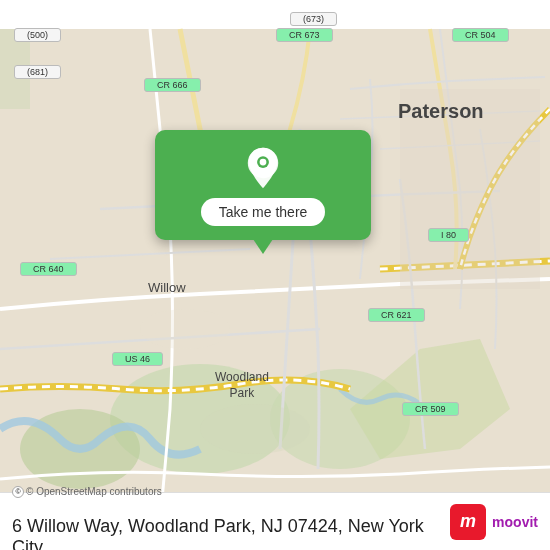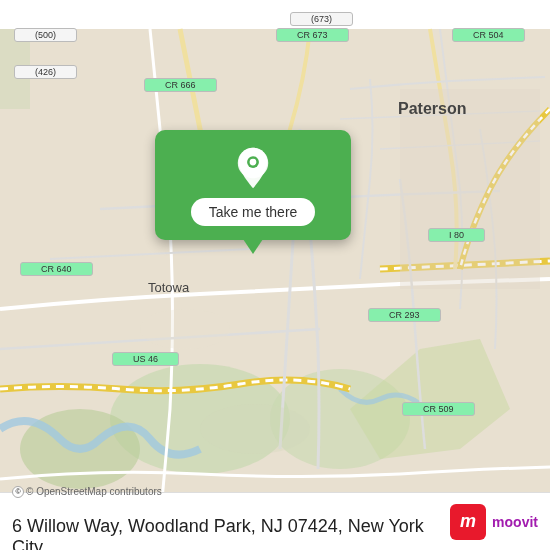--- a/index.html
+++ b/index.html
@@ -97,21 +97,21 @@
       font-size: 18px;
       font-weight: bold;
       font-style: italic;
     }
 
     
     #popup-card {
       position: absolute;
       top: 130px;
       left: 155px;
-      width: 196px;
+      width: 216px;
       background: #4CAF50;
       border-radius: 10px;
       display: flex;
       flex-direction: column;
       align-items: center;
       padding: 16px 12px 14px 12px;
       box-shadow: 0 4px 12px rgba(0,0,0,0.3);
     }
 
     #popup-card::after {
@@ -151,21 +151,21 @@
       font-weight: 400;
       font-family: Arial, sans-serif;
       pointer-events: none;
     }
 
     .road-badge {
       position: absolute;
       background: #f5f5f5;
       border: 1px solid #bbb;
       border-radius: 3px;
-      padding: 1px 20px;
+      padding: 1px 12px;
       font-size: 9px;
       color: #333;
       font-family: Arial, sans-serif;
       pointer-events: none;
     }
 
     .road-badge.yellow {
       background: #86efac;
       border-color: #bbb;
     }
@@ -222,33 +222,34 @@
 
     <rect x="0" y="0" width="30" height="80" fill="#c8d8b0" opacity="0.4"></rect>
 
     <rect x="400" y="60" width="140" height="200" fill="#e0d8c8" opacity="0.4"></rect>
 
     <ellipse cx="185" cy="300" rx="45" ry="20" fill="#e8e0d0" opacity="0.3"></ellipse>
 
     <ellipse cx="255" cy="400" rx="55" ry="25" fill="#d0d8b8" opacity="0.3"></ellipse>
   </svg>
 
-  <span class="map-label" style="top:280px; left:148px; font-size:13px; color:#444; font-weight:500;">Totowa</span>
-  <span class="map-label" style="top:100px; left:398px; font-size:16px; color:#444; font-weight:600;">Paterson</span>
+  <span class="map-label" style="top:280px; left:148px; font-size:13px; color:#444; font-weight:500;">Willow</span>
+  <span class="map-label" style="top:370px; left:215px; font-size:12px; color:#444; font-weight:500; text-align:center; line-height:1.3;">Woodland<br>Park</span>
+  <span class="map-label" style="top:100px; left:398px; font-size:20px; color:#444; font-weight:600;">Paterson</span>
 
   <span class="road-badge yellow" style="top:78px; left:144px;">CR 666</span>
   <span class="road-badge yellow" style="top:28px; left:276px;">CR 673</span>
   <span class="road-badge" style="top:12px; left:290px;">(673)</span>
   <span class="road-badge yellow" style="top:28px; left:452px;">CR 504</span>
-  <span class="road-badge" style="top:65px; left:14px;">(426)</span>
+  <span class="road-badge" style="top:65px; left:14px;">(681)</span>
   <span class="road-badge" style="top:28px; left:14px;">(500)</span>
   <span class="road-badge yellow" style="top:262px; left:20px;">CR 640</span>
   <span class="road-badge yellow" style="top:352px; left:112px;">US 46</span>
   <span class="road-badge yellow" style="top:228px; left:428px;">I 80</span>
-  <span class="road-badge yellow" style="top:308px; left:368px;">CR 293</span>
+  <span class="road-badge yellow" style="top:308px; left:368px;">CR 621</span>
   <span class="road-badge yellow" style="top:402px; left:402px;">CR 509</span>
 
   <div id="popup-card">
 
     <svg id="location-pin" viewBox="0 0 44 52" xmlns="http://www.w3.org/2000/svg">
       <circle cx="22" cy="20" r="18" fill="white" opacity="0.9"></circle>
       <path d="M22,2 C12.6,2 5,9.6 5,19 C5,31 22,50 22,50 C22,50 39,31 39,19 C39,9.6 31.4,2 22,2 Z" fill="white" opacity="0.95"></path>
       <circle cx="22" cy="19" r="7" fill="#4CAF50"></circle>
       <circle cx="22" cy="19" r="4" fill="white"></circle>
     </svg>

